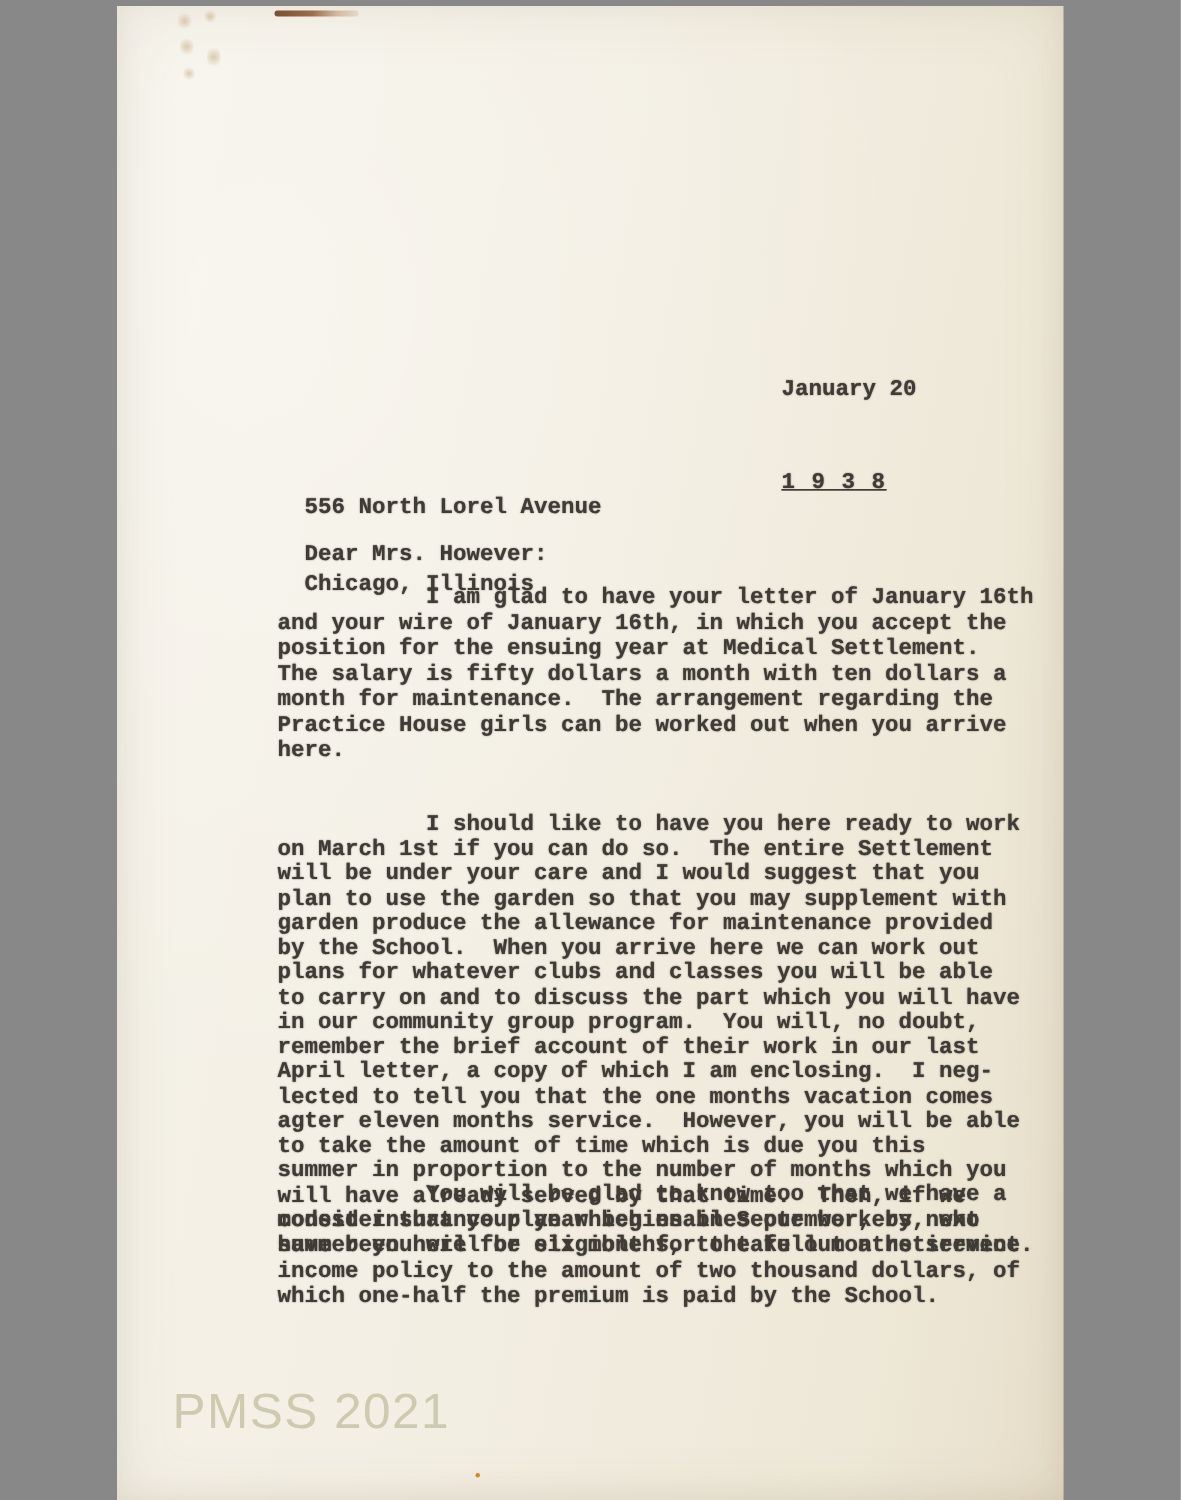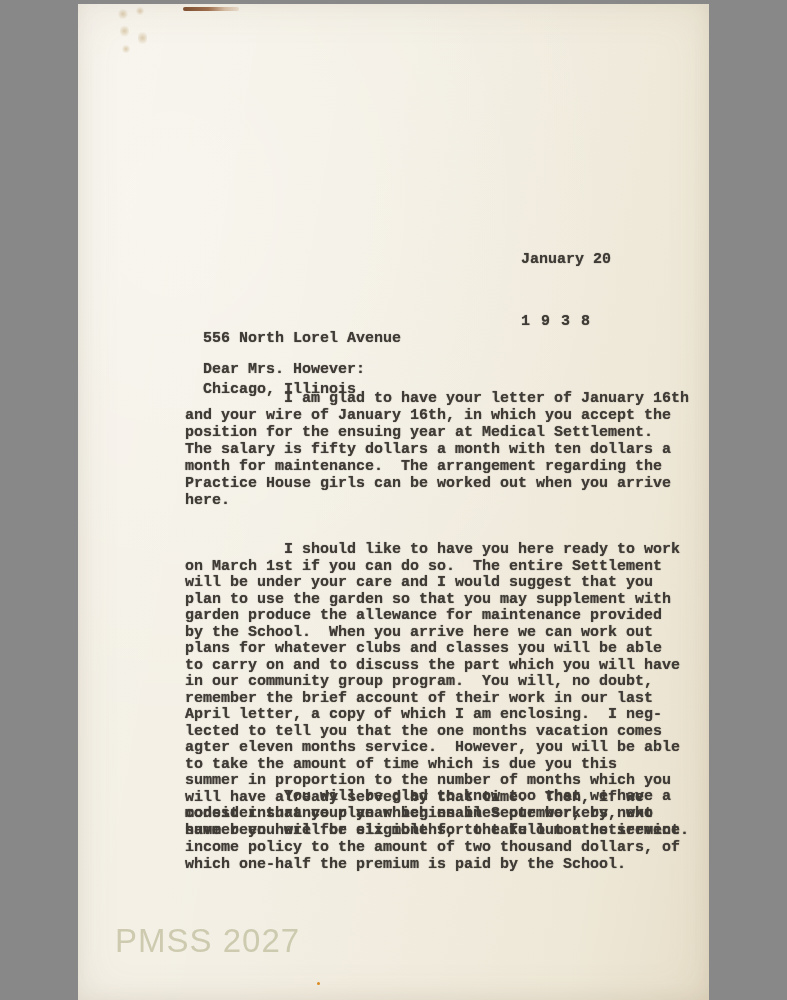--- a/index.html
+++ b/index.html
@@ -23,21 +23,21 @@
   .typed {
     position: absolute;
     white-space: pre;
     color: var(--ink, #3f3b36);
     font-size: 15px;
     font-weight: bold;
     line-height: 17px;
     text-shadow: 0 0 1px rgba(62,55,46,0.85);
   }
   .date-block { left: 443px; top: 213px; }
-  .year-line { margin-top: 11px; letter-spacing: 1px; }
+  .year-line { margin-top: 11px; letter-spacing: 1px; text-decoration: underline; }
   .address-block { left: 125px; top: 292px; }
   .salutation { left: 125px; top: 357px; }
   .para { left: 107px; }
   .para-1 { top: 386px; line-height: 17px; }
   .para-2 { top: 538px; line-height: 16.5px; }
   .para-3 { top: 784px; line-height: 17px; }
   .watermark {
     position: absolute;
     left: 37px;
     top: 918px;
@@ -137,15 +137,15 @@
 summer in proportion to the number of months which you
 will have already served by that time.  Then, if we
 consider that your year begins in September, by next
 summer you will be eligible for the full months service.</div>
   <div class="typed para para-3">           You will be glad to know too that we have a
 modest insurance plan which enables our workers, who
 have been here for six months, to take out a retirement
 income policy to the amount of two thousand dollars, of
 which one-half the premium is paid by the School.</div>
 
-  <div class="watermark">PMSS 2027</div>
+  <div class="watermark">PMSS 2021</div>
 
 </div>
 
 </body></html>

